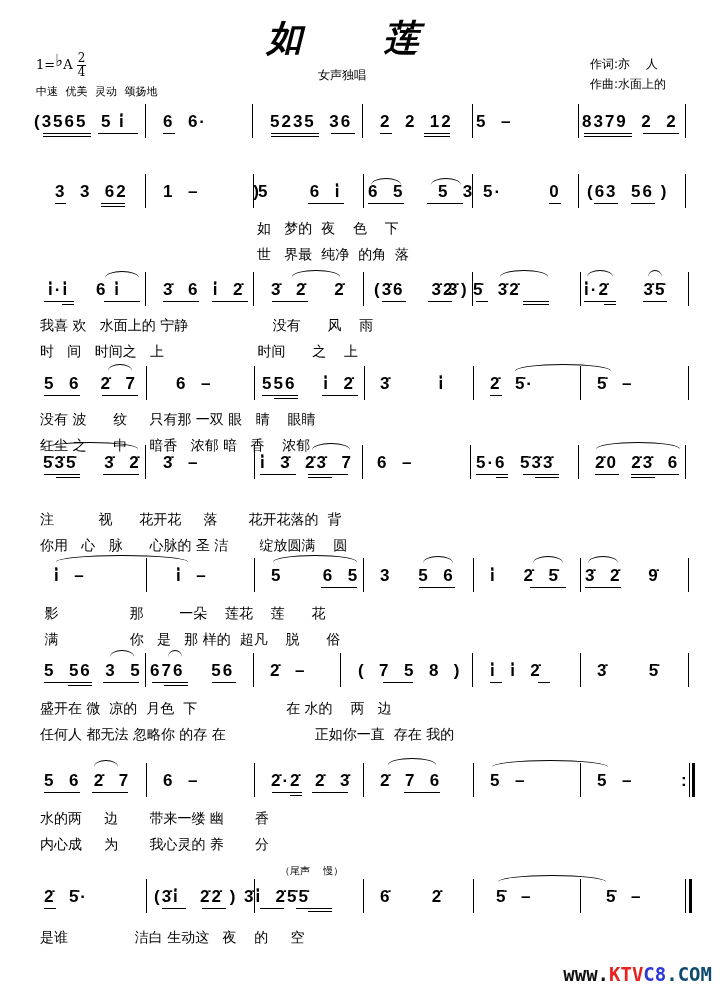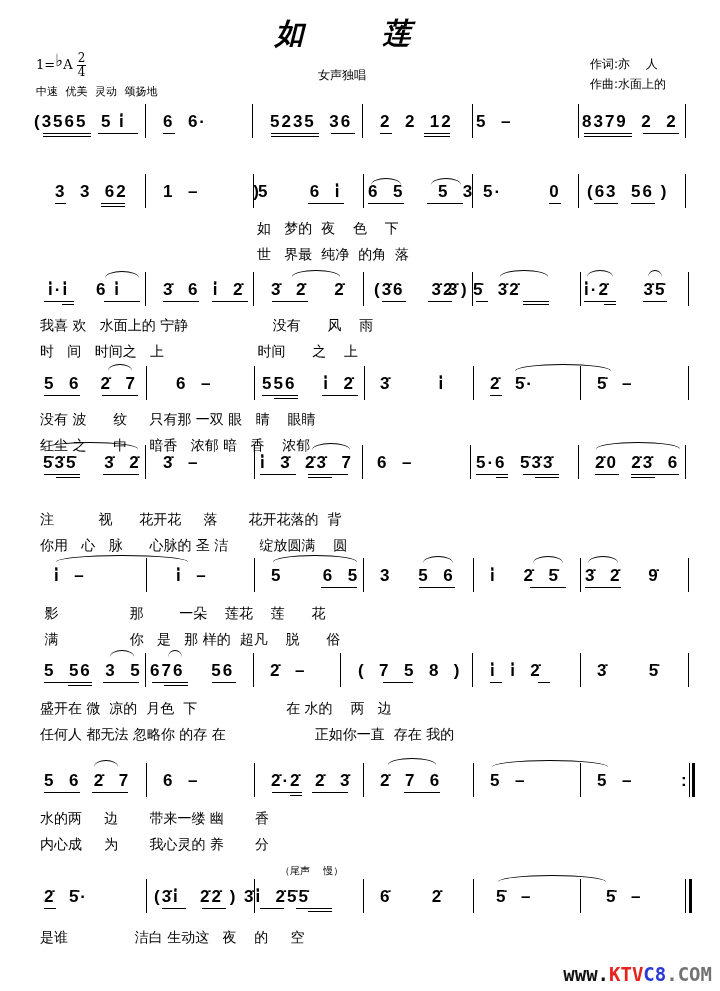--- a/index.html
+++ b/index.html
@@ -1,37 +1,37 @@
 <!DOCTYPE html>
 <html><head>
 <meta charset="utf-8">
 <style>
   html, body { margin: 0; padding: 0; background: #ffffff; }
   body { width: 720px; height: 991px; position: relative; overflow: hidden; font-family: "DejaVu Sans", sans-serif; color: #000; }
   .abs { position: absolute; }
-  .title { left: 0; width: 720px; top: 14px; text-align: center; font-family: "DejaVu Serif", serif; font-size: 29px; font-weight: bold; letter-spacing: 34px; font-style: italic; }
+  .title { left: 0; width: 720px; top: 14px; text-align: center; font-family: "DejaVu Serif", serif; font-size: 36px; font-weight: bold; letter-spacing: 34px; font-style: italic; }
   .key { left: 36px; top: 50px; font-family: "DejaVu Serif", serif; font-size: 13px; }
   .key .flat { font-size: 17px; vertical-align: 3px; }
   .key .frac { display: inline-block; vertical-align: middle; text-align: center; font-size: 12px; line-height: 13px; }
   .key .frac .num { display: block; border-bottom: 1px solid #000; padding: 0 1px; }
   .tempo { left: 36px; top: 84px; font-size: 11px; word-spacing: 4px; }
   .perf { left: 318px; top: 67px; font-size: 12px; }
   .credits { left: 590px; top: 54px; font-size: 12px; line-height: 20px; }
   .row { position: absolute; left: 0; width: 720px; height: 34px; }
   .bar { position: absolute; top: 0; width: 1px; height: 34px; background: #000; }
   .bar.end { width: 3px; }
   .notes { position: absolute; top: 8px; font-family: "Liberation Sans", sans-serif; font-size: 17px; font-weight: bold; white-space: pre; letter-spacing: 2px; }
   .ul1 { position: absolute; height: 1px; background: #000; }
   .lyr { position: absolute; left: 0; width: 720px; font-family: "DejaVu Sans", sans-serif; font-size: 14px; white-space: pre; }
   .slur { position: absolute; border-top: 1.3px solid #000; border-radius: 50% 50% 0 0 / 100% 100% 0 0; height: 6px; }
   .watermark { right: 8px; bottom: 6px; font-family: "DejaVu Sans Mono", monospace; font-size: 19px; font-weight: bold; letter-spacing: 0px; }
   .wm-black { color: #111; }
   .wm-red { color: #e8231f; }
   .wm-blue { color: #2b39d6; }
-  .wm-green { color: #737373; }
+  .wm-green { color: #0c4a6e; }
 </style>
 </head>
 <body>
 
 <div class="abs title">如 莲</div>
 
 <div class="abs key">
   <span>1=</span><span class="flat">♭</span><span>A</span>
   <span class="frac">
     <span class="num">2</span>

